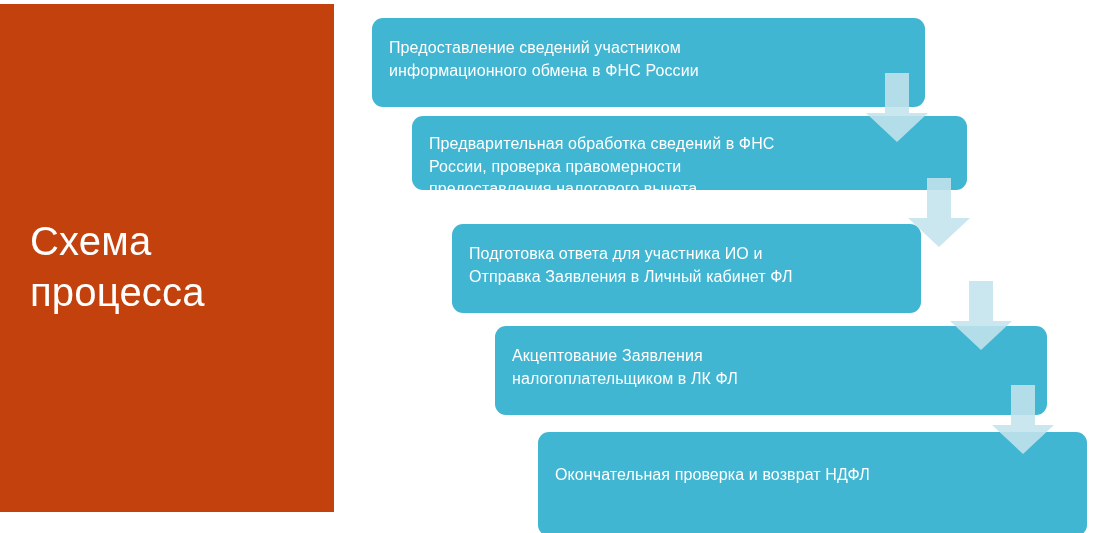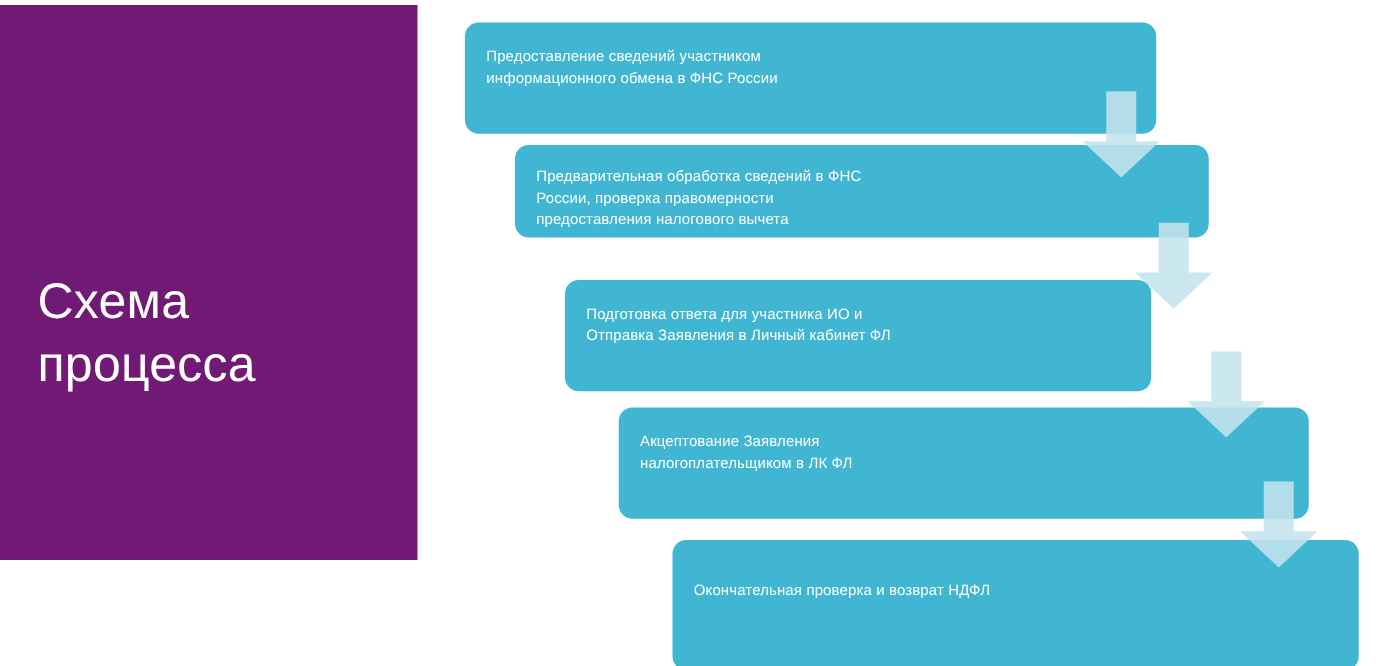--- a/index.html
+++ b/index.html
@@ -22,22 +22,22 @@
     height: 533px;
     background: #ffffff;
   }
 
   
   #title-panel {
     position: absolute;
     left: 0px;
     top: 4px;
     width: 334px;
-    height: 444px;
-    background: #701a75;
+    height: 508px;
+    background: #c2410c;
   }
   #title-text {
     position: absolute;
     left: 30px;
     top: 212px;
     width: 280px;
     color: #ffffff;
     font-size: 40px;
     line-height: 1.28;
     font-weight: 400;
@@ -52,21 +52,21 @@
     border-radius: 11px;
     box-sizing: border-box;
     color: #ffffff;
     z-index: 3;
   }
   .proc-label {
     position: absolute;
     left: 17px;
     right: 14px;
     color: #ffffff;
-    font-size: 12px;
+    font-size: 16px;
     line-height: 1.42;
     font-weight: 400;
     letter-spacing: 0.1px;
     white-space: pre-line;
   }
 
   #box-1 { left: 372px; top: 18px;  width: 553px; height: 89px; }
   #box-2 { left: 412px; top: 116px; width: 555px; height: 74px; }
   #box-3 { left: 452px; top: 224px; width: 469px; height: 89px; }
   #box-4 { left: 495px; top: 326px; width: 552px; height: 89px; }

